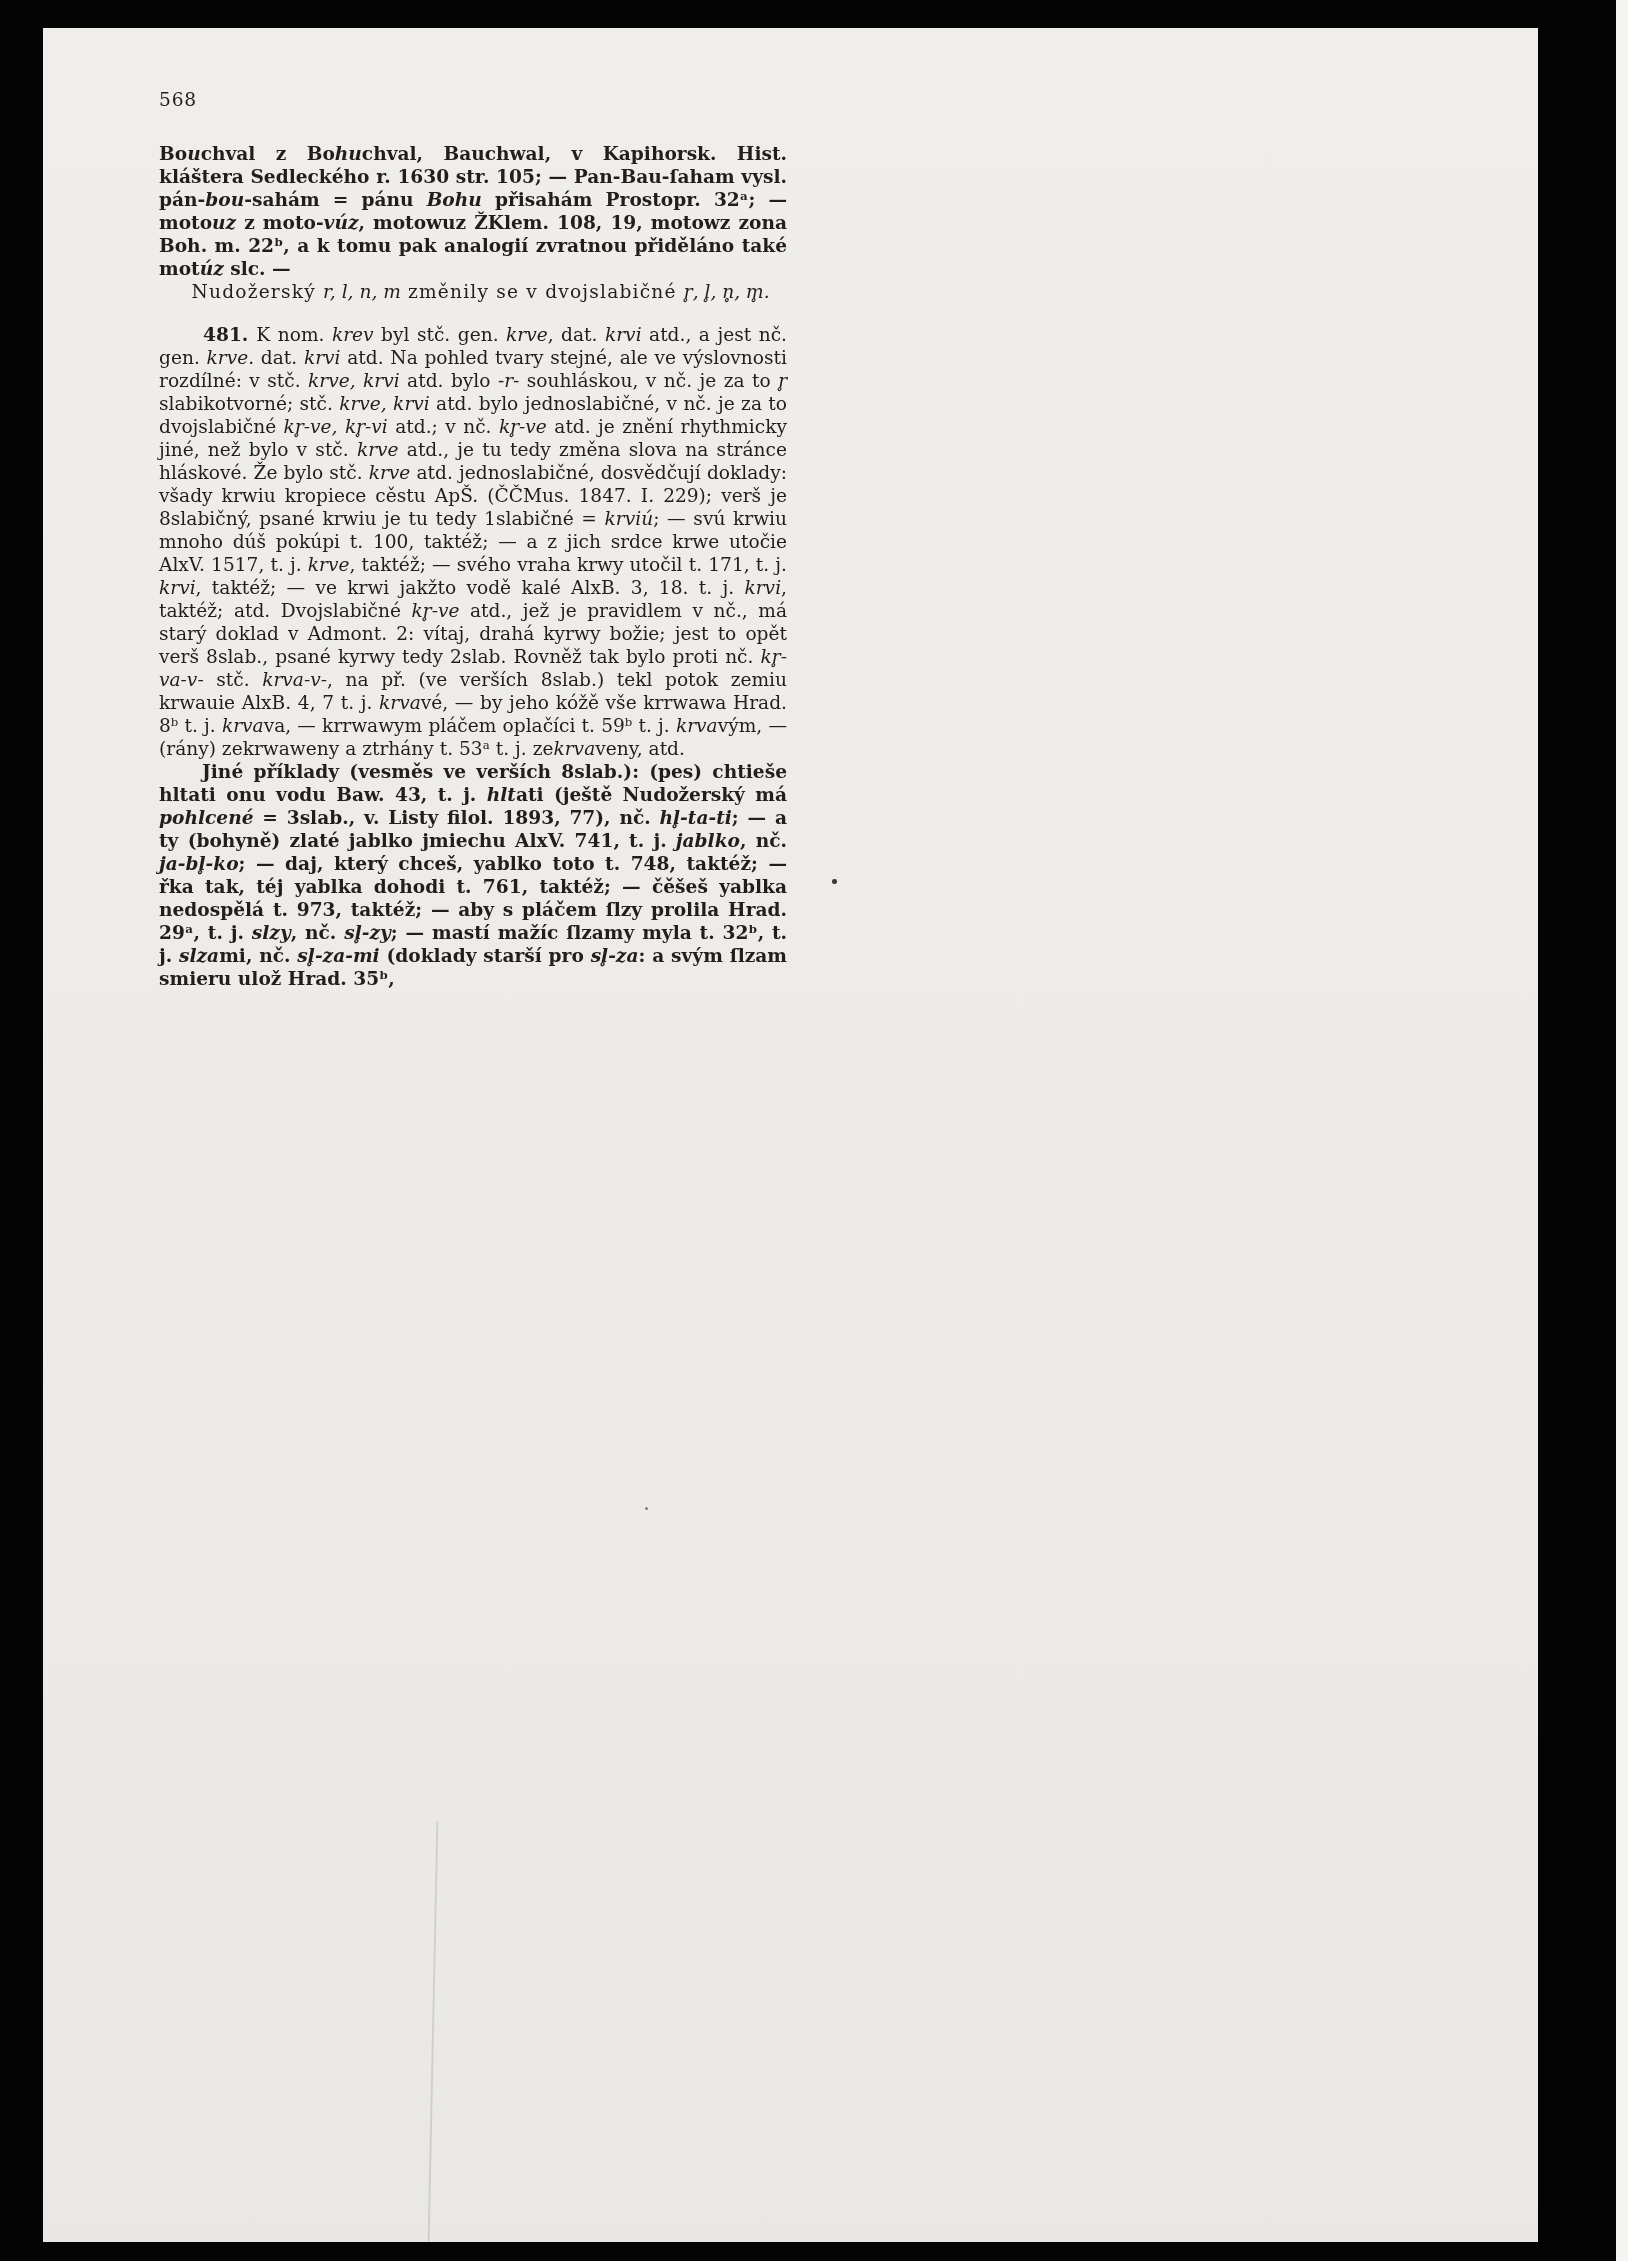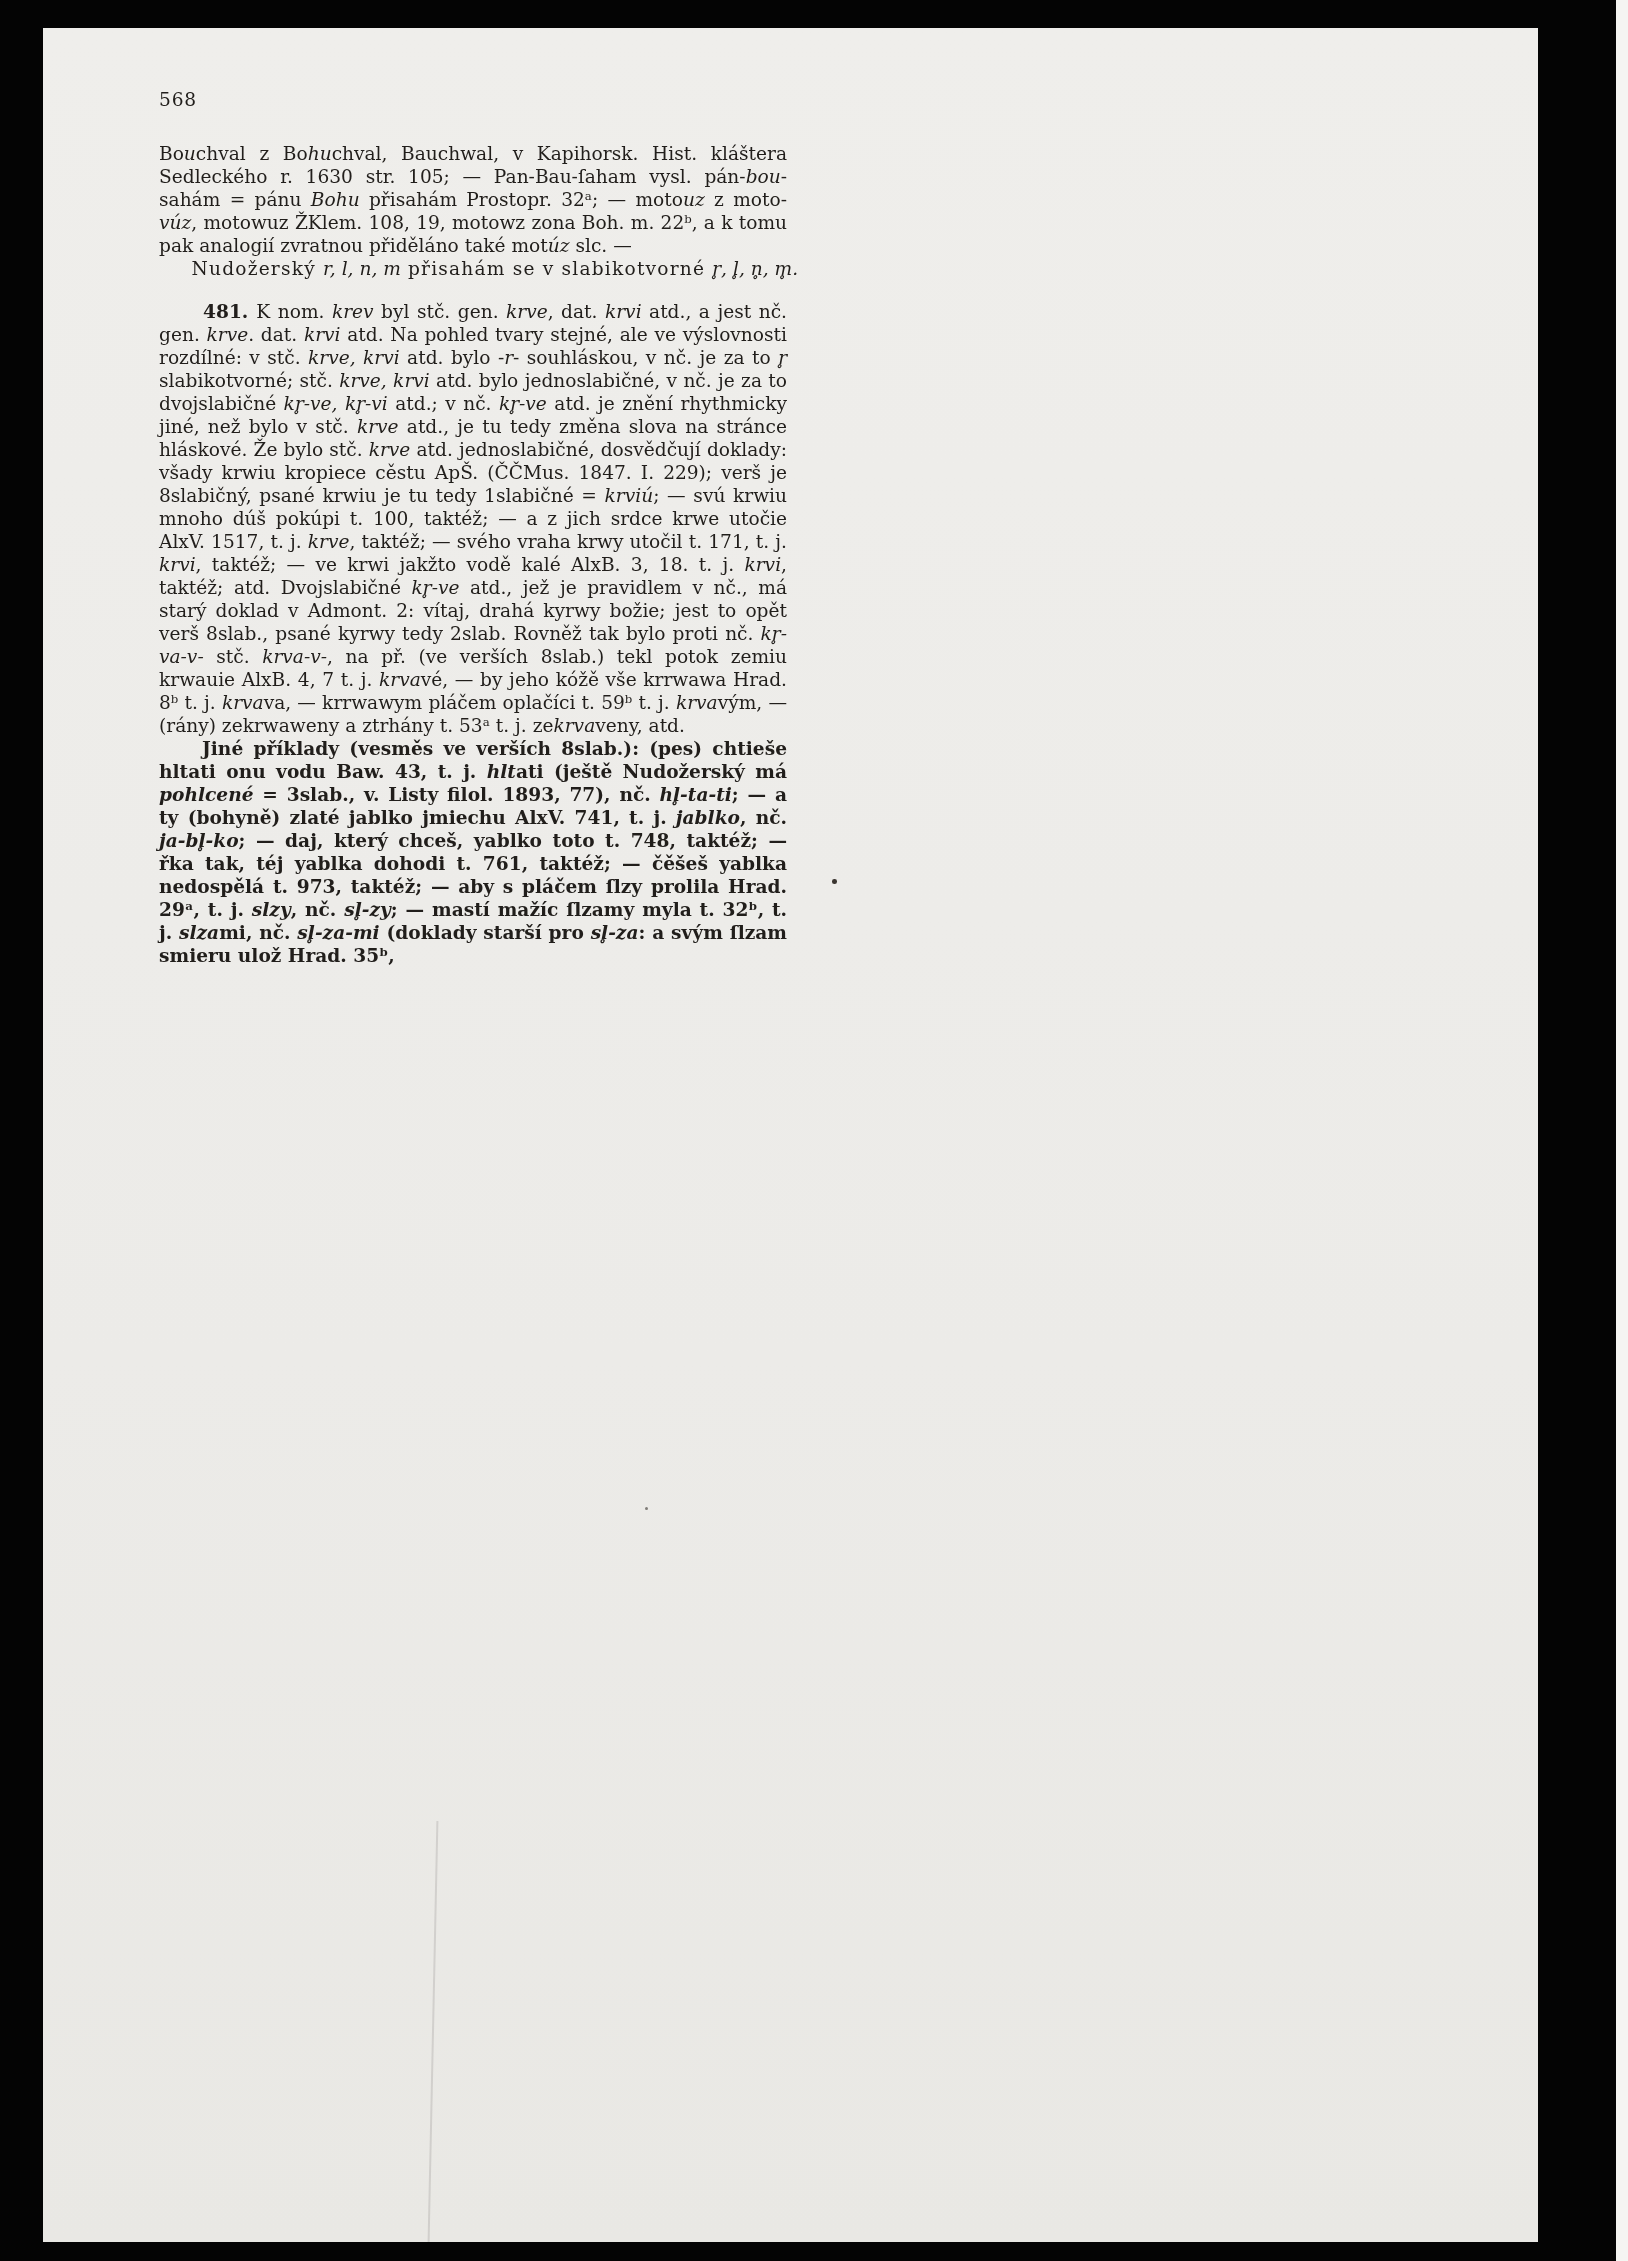--- a/index.html
+++ b/index.html
@@ -41,21 +41,21 @@
     line-height: 23px;
     text-align: justify;
   }
   .pagenum {
     font-size: 18.6px;
     letter-spacing: 0.8px;
     margin: 0 0 31px 0;
     text-align: left;
   }
   p.para { margin: 0; }
-  .p-intro { margin-bottom: 25px; }
+  .p-intro { margin-bottom: 25px; font-weight: bold; }
   .heading {
     margin: 0 0 20px 0;
     text-align: left;
     text-indent: 32.5px;
     white-space: nowrap;
   }
   .sp { letter-spacing: 1.2px; }
   .p481 { text-indent: 36px; margin-bottom: 4.6px; }
   .p-misto { text-indent: 43px; margin-bottom: 3.1px; }
   .p-jine { text-indent: 43px; font-weight: bold; }
@@ -92,21 +92,21 @@
 </head>
 <body>
 
 <div class="scan">
   <div class="page">
     <div class="textcol">
       <div class="pagenum">568</div>
 
       <p class="para p-intro"><span>Bo</span><span class="it">u</span><span>chval z Bo</span><span class="it">hu</span><span>chval, Bauchwal, v Kapihorsk. Hist. kláštera Sedleckého r. 1630 str. 105; — Pan-Bau-ſaham vysl. pán-</span><span class="it">bou</span><span>-sahám = pánu </span><span class="it">Bohu</span><span> přisahám Prostopr. 32ᵃ; — moto</span><span class="it">uz</span><span> z moto-</span><span class="it">vúz</span><span>, motowuz ŽKlem. 108, 19, motowz zona Boh. m. 22ᵇ, a k tomu pak analogií zvratnou přiděláno také mot</span><span class="it">úz</span><span> slc. —</span></p>
 
-      <p class="heading"><span class="sp">Nudožerský </span><span class="it">r, l, n, m</span><span class="sp"> přisahám se v slabikotvorné </span><span class="it">r̥, l̥, n̥, m̥.</span></p>
+      <p class="heading"><span class="sp">Nudožerský </span><span class="it">r, l, n, m</span><span class="sp"> změnily se v dvojslabičné </span><span class="it">r̥, l̥, n̥, m̥.</span></p>
 
       <p class="para p481"><span class="bf">481. </span><span>K nom. </span><span class="it">krev</span><span> byl stč. gen. </span><span class="it">krve</span><span>, dat. </span><span class="it">krvi</span><span> atd., a jest nč. gen. </span><span class="it">krve</span><span>. dat. </span><span class="it">krvi</span><span> atd. Na pohled tvary stejné, ale ve výslovnosti rozdílné: v stč. </span><span class="it">krve, krvi</span><span> atd. bylo -</span><span class="it">r</span><span>- souhláskou, v nč. je za to </span><span class="it">r̥</span><span> slabikotvorné; stč. </span><span class="it">krve, krvi</span><span> atd. bylo jednoslabičné, v nč. je za to dvojslabičné </span><span class="it">kr̥-ve, kr̥-vi</span><span> atd.; v nč. </span><span class="it">kr̥-ve</span><span> atd. je znění rhythmicky jiné, než bylo v stč. </span><span class="it">krve</span><span> atd., je tu tedy změna slova na stránce hláskové. Že bylo stč. </span><span class="it">krve</span><span> atd. jednoslabičné, dosvědčují doklady: všady krwiu kropiece cěstu ApŠ. (ČČMus. 1847. I. 229); verš je 8slabičný, psané krwiu je tu tedy 1slabičné = </span><span class="it">krviú</span><span>; — svú krwiu mnoho dúš pokúpi t. 100, taktéž; — a z jich srdce krwe utočie AlxV. 1517, t. j. </span><span class="it">krve</span><span>, taktéž; — svého vraha krwy utočil t. 171, t. j. </span><span class="it">krvi</span><span>, taktéž; — ve krwi jakžto vodě kalé AlxB. 3, 18. t. j. </span><span class="it">krvi</span><span>, taktéž; atd. Dvojslabičné </span><span class="it">kr̥-ve</span><span> atd., jež je pravidlem v nč., má starý doklad v Admont. 2: vítaj, drahá kyrwy božie; jest to opět verš 8slab., psané kyrwy tedy 2slab. Rovněž tak bylo proti nč. </span><span class="it">kr̥-va-v-</span><span> stč. </span><span class="it">krva-v-</span><span>, na př. (ve verších 8slab.) tekl potok zemiu krwauie AlxB. 4, 7 t. j. </span><span class="it">krva</span><span>vé, — by jeho kóžě vše krrwawa Hrad. 8ᵇ t. j. </span><span class="it">krva</span><span>va, — krrwawym pláčem oplačíci t. 59ᵇ t. j. </span><span class="it">krva</span><span>vým, — (rány) zekrwaweny a ztrhány t. 53ᵃ t. j. ze</span><span class="it">krva</span><span>veny, atd.</span></p>
 
 
       <p class="para p-jine"><span>Jiné příklady (vesměs ve verších 8slab.): (pes) chtieše hltati onu vodu Baw. 43, t. j. </span><span class="it">hlt</span><span>ati (ještě Nudožerský má </span><span class="it">pohlcené</span><span> = 3slab., v. Listy filol. 1893, 77), nč. </span><span class="it">hl̥-ta-ti</span><span>; — a ty (bohyně) zlaté jablko jmiechu AlxV. 741, t. j. </span><span class="it">jablko</span><span>, nč. </span><span class="it">ja-bl̥-ko</span><span>; — daj, který chceš, yablko toto t. 748, taktéž; — řka tak, téj yablka dohodi t. 761, taktéž; — čěšeš yablka nedospělá t. 973, taktéž; — aby s pláčem ſlzy prolila Hrad. 29ᵃ, t. j. </span><span class="it">slzy</span><span>, nč. </span><span class="it">sl̥-zy</span><span>; — mastí mažíc ſlzamy myla t. 32ᵇ, t. j. </span><span class="it">slza</span><span>mi, nč. </span><span class="it">sl̥-za-mi</span><span> (doklady starší pro </span><span class="it">sl̥-za</span><span>: a svým ſlzam smieru ulož Hrad. 35ᵇ,</span></p>
     </div>
 
     <div class="crease"></div>
     <div class="speck"></div>
     <div class="speck2"></div>

